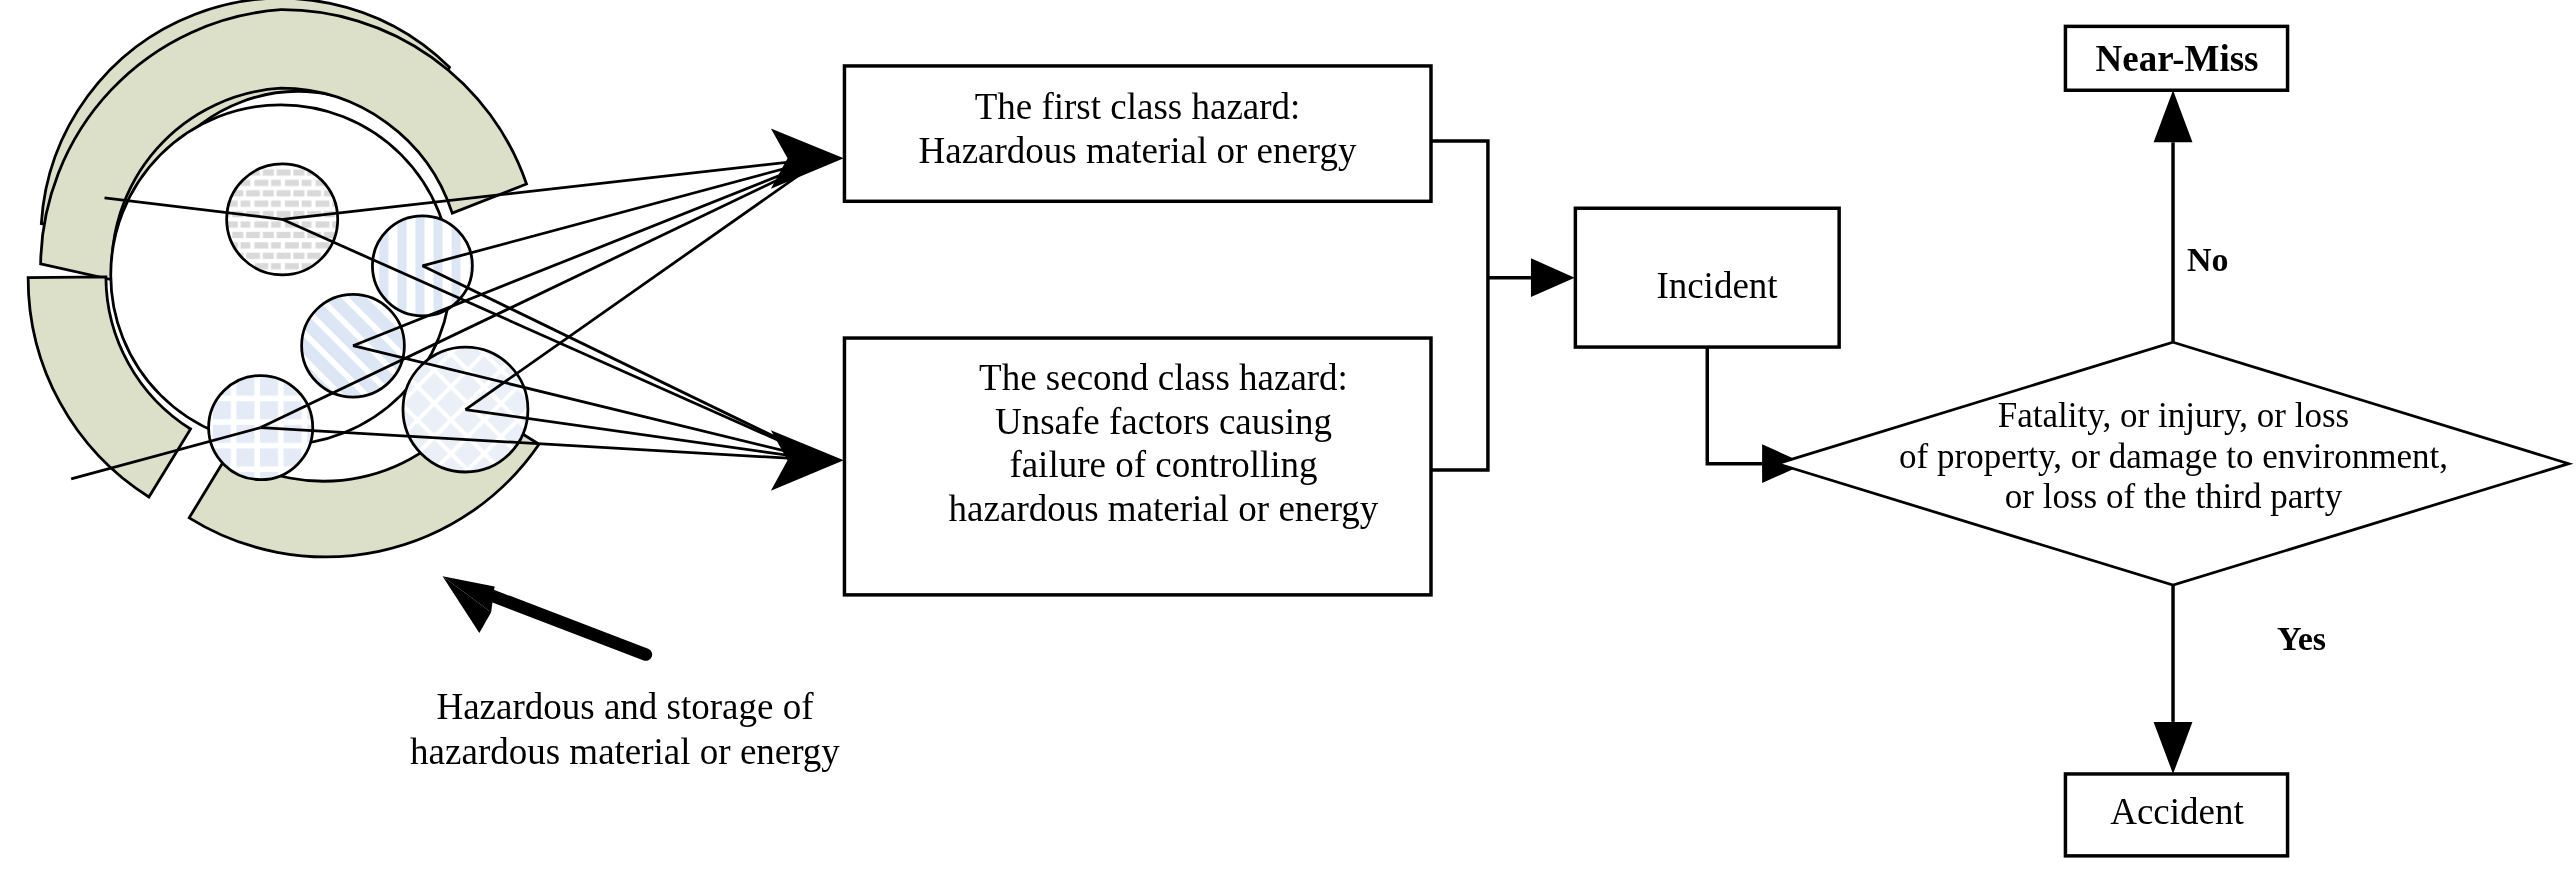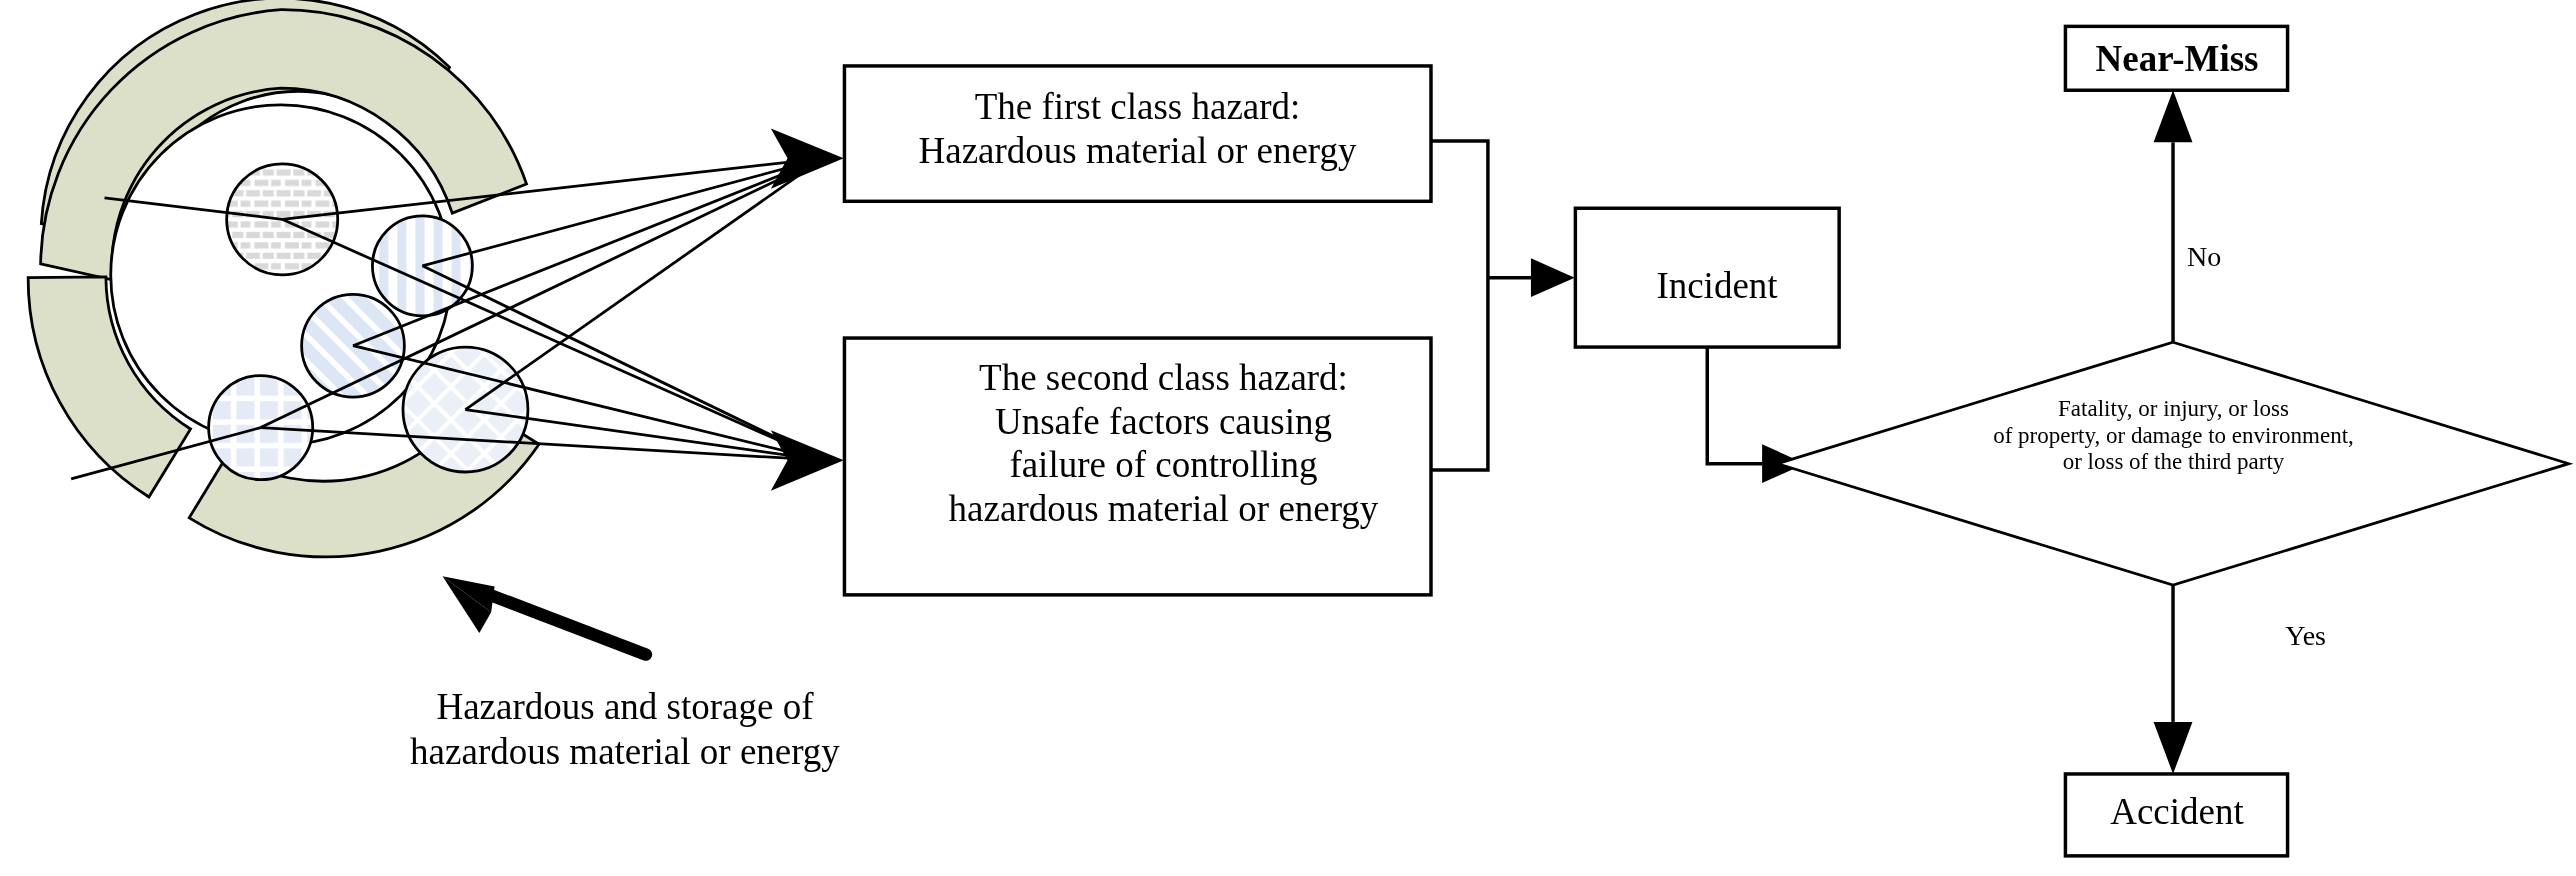--- a/index.html
+++ b/index.html
@@ -26,22 +26,22 @@
     position: absolute;
     text-align: center;
     color: #000000;
     font-family: "Liberation Serif", "DejaVu Serif", serif;
     line-height: 1.18;
     white-space: pre-line;
     pointer-events: none;
   }
   .box-label { font-size: 37px; }
   .box-label-bold { font-size: 37px; font-weight: bold; }
-  .diamond-label { font-size: 23px; line-height: 1.16; }
-  .edge-label { font-size: 28px; }
+  .diamond-label { font-size: 35px; line-height: 1.16; }
+  .edge-label { font-size: 34px; font-weight: bold; }
   .caption { font-size: 37px; line-height: 1.22; }
 </style>
 </head>
 <body>
 
 <div id="stage">
 
   <svg class="layer" viewBox="0 0 3710 1262" xmlns="http://www.w3.org/2000/svg">
     <defs>
 

